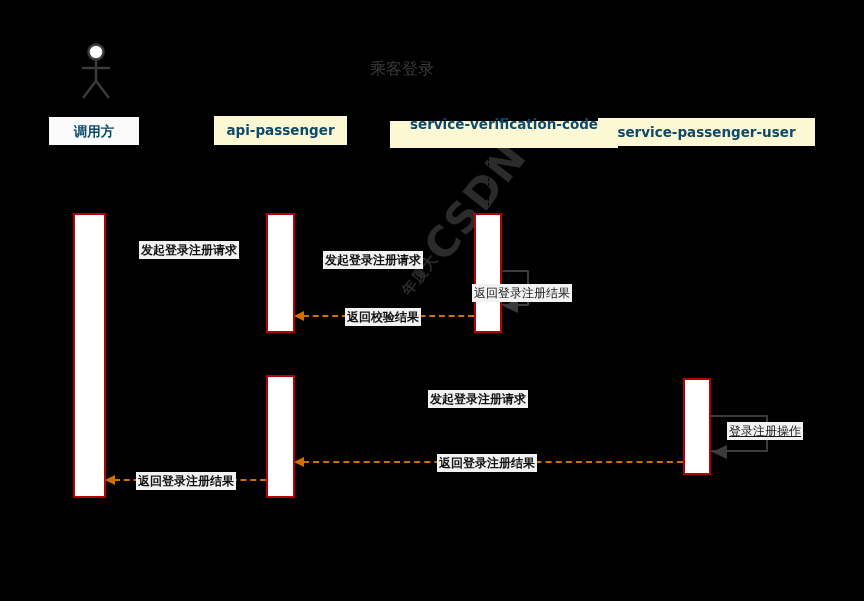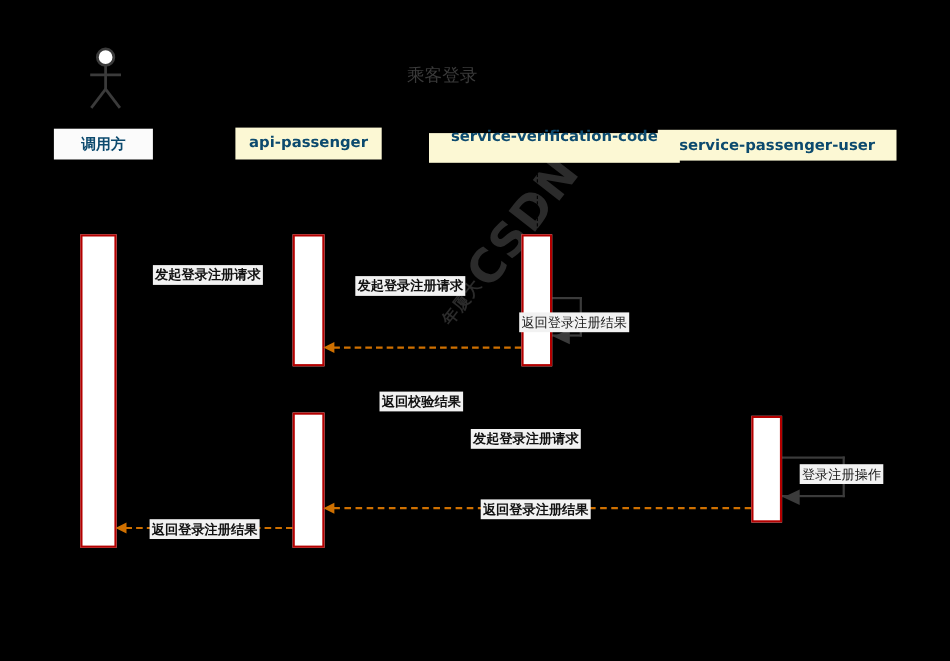--- a/index.html
+++ b/index.html
@@ -226,23 +226,23 @@
 
   <div class="msg-line dashed-orange" style="left:114px; top:479px; width:152px;"></div>
   <div class="arrowhead left-orange" style="left:105px; top:475px;"></div>
 
   <div class="msg-label" style="left:139px; top:241px;">发起登录注册请求</div>
 
   <div class="msg-label" style="left:323px; top:251px;">发起登录注册请求</div>
 
   <div class="msg-label plain" style="left:472px; top:284px;">返回登录注册结果</div>
 
-  <div class="msg-label" style="left:345px; top:308px;margin-top:48px;">返回校验结果</div>
+  <div class="msg-label" style="left:345px; top:308px;">返回校验结果</div>
 
   <div class="msg-label" style="left:428px; top:390px;">发起登录注册请求</div>
 
-  <div class="msg-label plain" style="left:727px; top:422px;">登录注册操作</div>
+  <div class="msg-label plain" style="left:727px; top:422px;text-decoration:underline;">登录注册操作</div>
 
   <div class="msg-label" style="left:437px; top:454px;">返回登录注册结果</div>
 
   <div class="msg-label" style="left:136px; top:472px;">返回登录注册结果</div>
 
 </div>
 
 </body></html>

